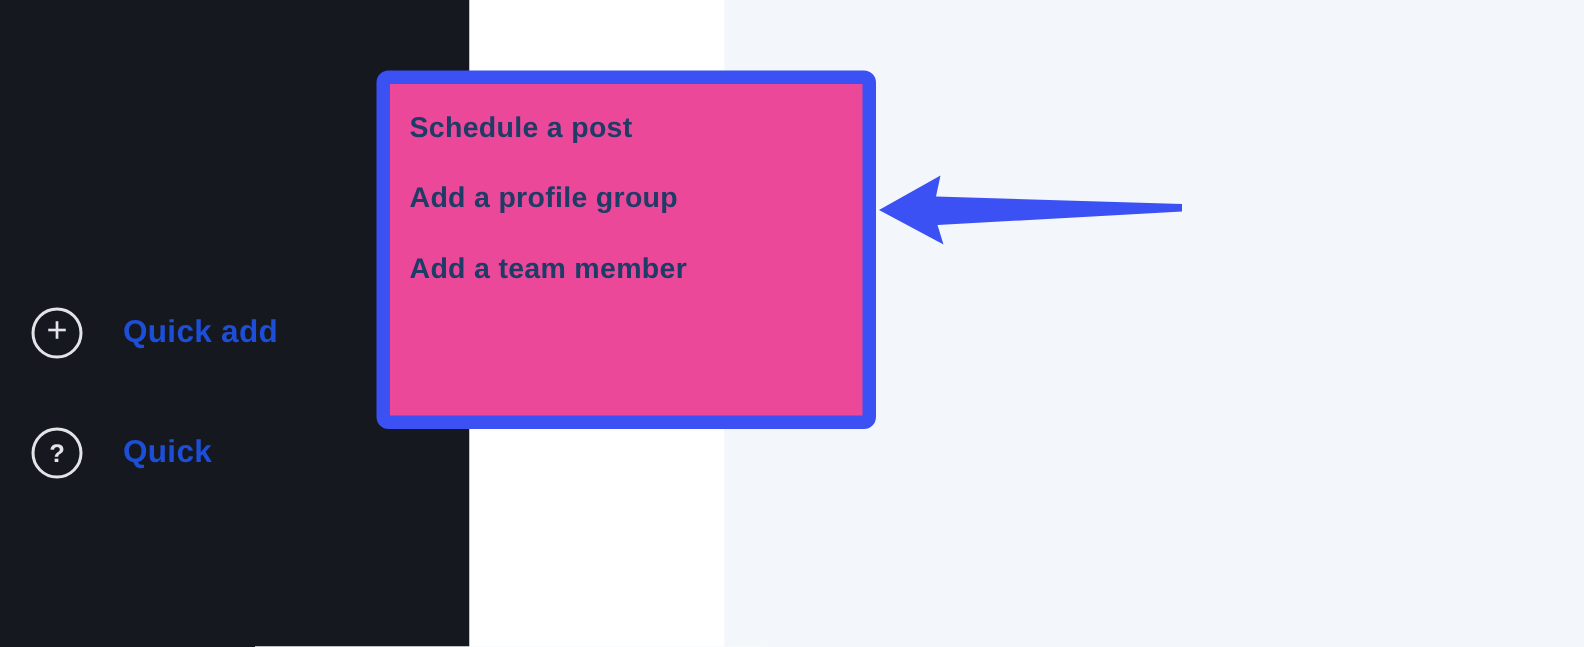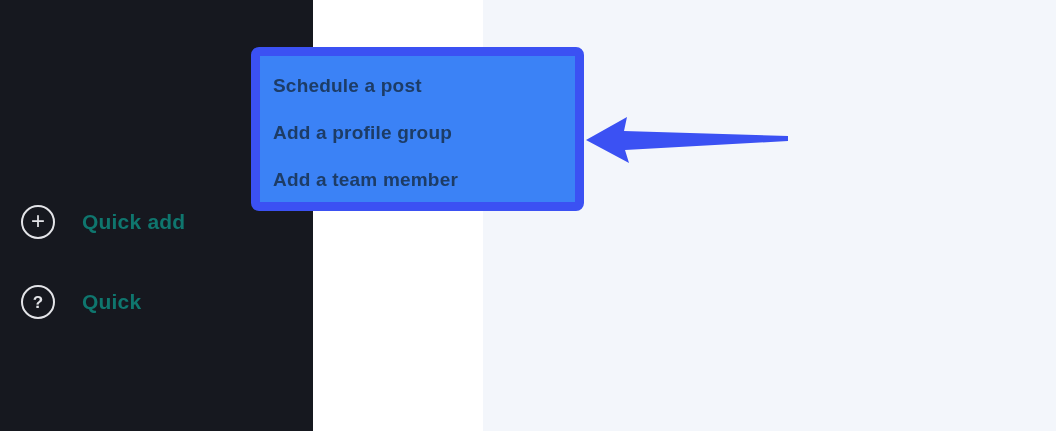--- a/index.html
+++ b/index.html
@@ -68,34 +68,34 @@
   .circle-icon.question { font-size: 17px; font-weight: 700; line-height: 1; }
   .avatar {
     width: 33px;
     height: 33px;
     border-radius: 50%;
     overflow: hidden;
     flex: 0 0 auto;
   }
   .sidebar-label {
     margin-left: 27px;
-    color: #0f766e;
+    color: #1d4ed8;
     font-size: 21px;
     font-weight: 600;
     letter-spacing: 0.2px;
   }
   
   .popup {
     position: absolute;
     left: 251px;
     top: 47px;
     width: 333px;
-    height: 164px;
+    height: 239px;
     box-sizing: border-box;
-    background: #3b82f6;
+    background: #ec4899;
     border: 9px solid #3b51f3;
     border-radius: 8px;
     padding-top: 6px;
     padding-bottom: 6px;
   }
   .menu-item {
     height: 47px;
     line-height: 47px;
     padding-left: 13px;
     font-size: 19px;

